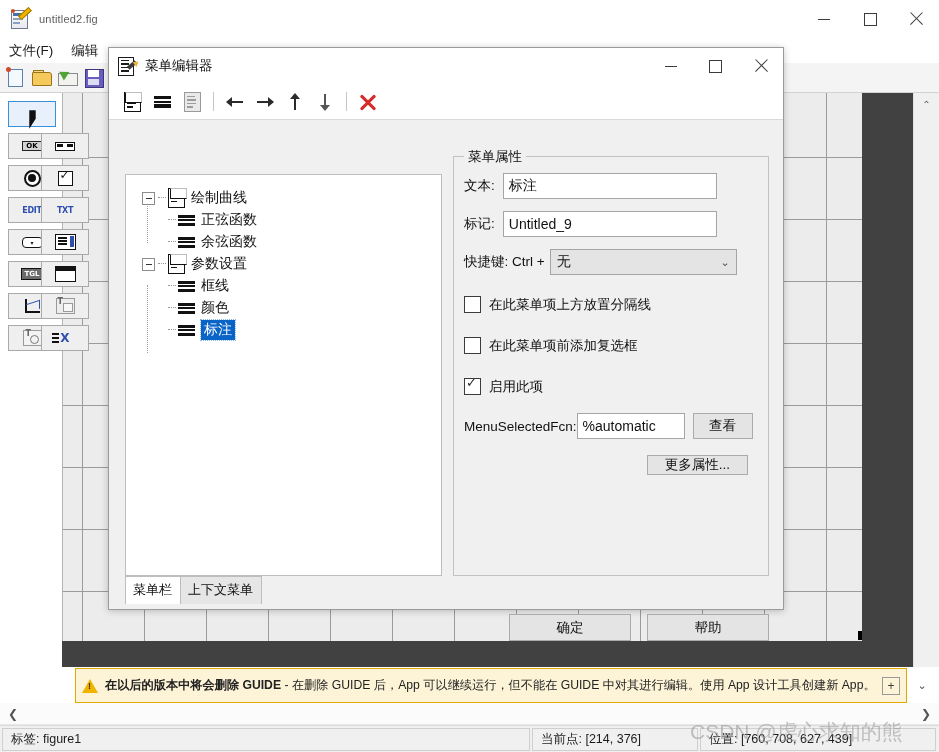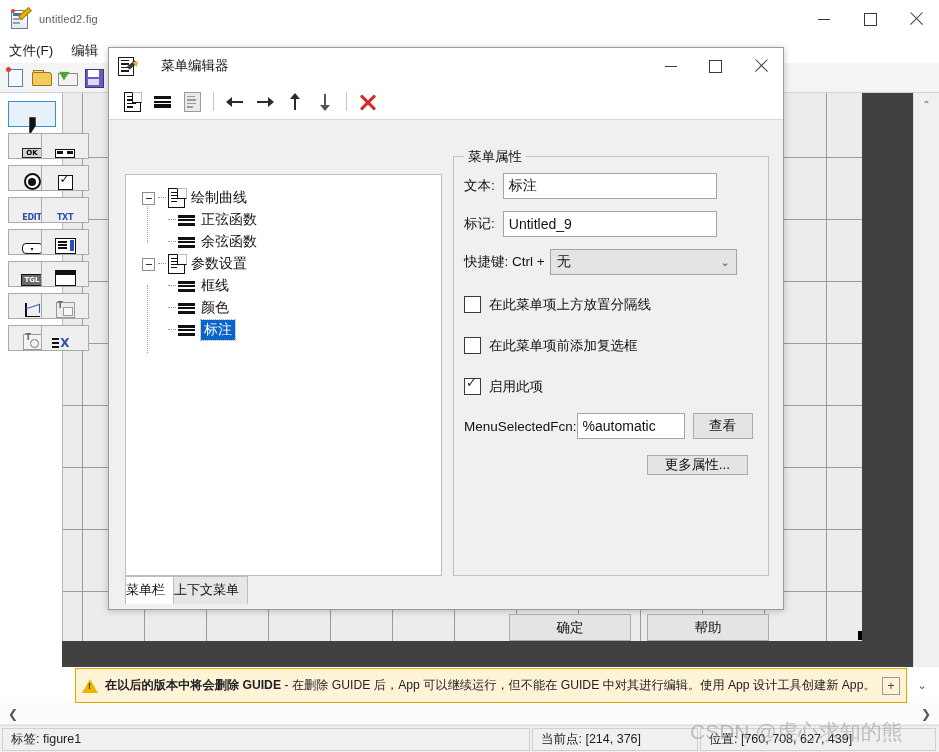--- a/index.html
+++ b/index.html
@@ -76,21 +76,21 @@
   .canvas-wrap {
     position: absolute; left: 0px; top: 93px; width: 920px; height: 560px;
     background: #ffffff; overflow: hidden;
   }
   .palette {
     position: absolute; left: 8px; top: 8px; width: 52px; height: 250px;
   }
   .pal-btn {
     position: absolute; width: 48px; height: 26px;
     background: #efefef; border: 1px solid #a9a9a9; box-sizing: border-box;
-    display: flex; align-items: flex-end; justify-content: center;
+    display: flex; align-items: center; justify-content: center;
     font-size: 8px; font-weight: bold; color: #1c1c1c;
     font-family: "DejaVu Sans", sans-serif;
   }
   .pal-btn.sel { background: #e8f1fb; border: 1px solid #3b8fd8; }
   .pal-glyph { transform: scale(.92); }
   .g-arrow { width: 0; height: 0; border-left: 7px solid #111; border-bottom: 11px solid transparent; transform: rotate(18deg); }
   .g-ok { border: 1.5px solid #222; background: #d4d4d4; font-size: 7px; padding: 0 3px; color:#000;}
   .g-slider { width: 18px; height: 7px; border: 1.5px solid #111; background: #fff; position: relative; }
   .g-slider:before { content:""; position:absolute; left:1px; top:1px; width:6px; height:3px; background:#111;}
   .g-slider:after { content:""; position:absolute; right:1px; top:1px; width:6px; height:3px; background:#111;}
@@ -208,21 +208,21 @@
   }
   .dlg-titlebar {
     position: absolute; left: 0; top: 0; right: 0; height: 36px;
     background: #ffffff; display: flex; align-items: center;
   }
   .dlg-icon { margin-left: 9px; width: 19px; height: 19px; position: relative; }
   .dlg-icon .pg { position:absolute; left:0; top:0; width:14px; height:17px; background:#fff; border:1.5px solid #1c1c1c;}
   .dlg-icon .l { position:absolute; left:3px; width:8px; height:1.5px; background:#1c1c1c;}
   .dlg-icon .pen { position:absolute; left:9px; top:6px; width:10px; height:4px; background:#3a3a3a; transform:rotate(-40deg);}
   .dlg-icon .tip { position:absolute; left:16px; top:3px; width:0;height:0;border-left:5px solid #e8b33a;border-top:3px solid transparent;border-bottom:3px solid transparent; transform:rotate(-40deg);}
-  .dlg-title { margin-left: 24px; font-size: 13.5px; color: #111; }
+  .dlg-title { margin-left: 8px; font-size: 13.5px; color: #111; }
   .dlg-ctrls { margin-left: auto; display: flex; }
   .dlg-ctrl { width: 45px; height: 36px; display:flex; align-items:center; justify-content:center; }
 
   .dlg-toolbar {
     position: absolute; left: 0; top: 36px; right: 0; height: 36px;
     background: #ffffff; display: flex; align-items: center; padding-left: 8px;
     box-sizing: border-box; border-bottom: 1px solid #d9d9d9;
   }
   .dtb { width: 30px; height: 26px; display:flex; align-items:center; justify-content:center; position:relative;}
   .dtb-sep { width: 1px; height: 19px; background: #c6c6c6; margin: 0 6px; }
@@ -274,21 +274,21 @@
   .item-icon .b { position:absolute; left:0; bottom:0; width:17px; height:3px; background:#111;}
   .tlabel { white-space: nowrap; }
   .tlabel.selected {
     background: #0a64c8; color: #ffffff; padding: 1px 3px;
     outline: 1px dotted #88b8e8; outline-offset: 0px;
   }
   .vline { position: absolute; width: 0; border-left: 1px dotted #9a9a9a; }
 
   .tabs { position: absolute; left: 16px; top: 456px; display: flex; align-items: flex-end; }
   .tab {
-    padding: 4px 8px 5px 0; font-size: 13px; color: #111;
+    padding: 4px 8px 5px 7px; font-size: 13px; color: #111;
     border: 1px solid #bdbdbd; border-bottom: none; background: #e6e6e6;
     margin-right: -1px; box-sizing: border-box;
   }
   .tab.active { background: #ffffff; }
 
   .props {
     position: absolute; left: 344px; top: 36px; width: 316px; height: 420px;
     border: 1px solid #c2c2c2; box-sizing: border-box;
   }
   .props-legend {

